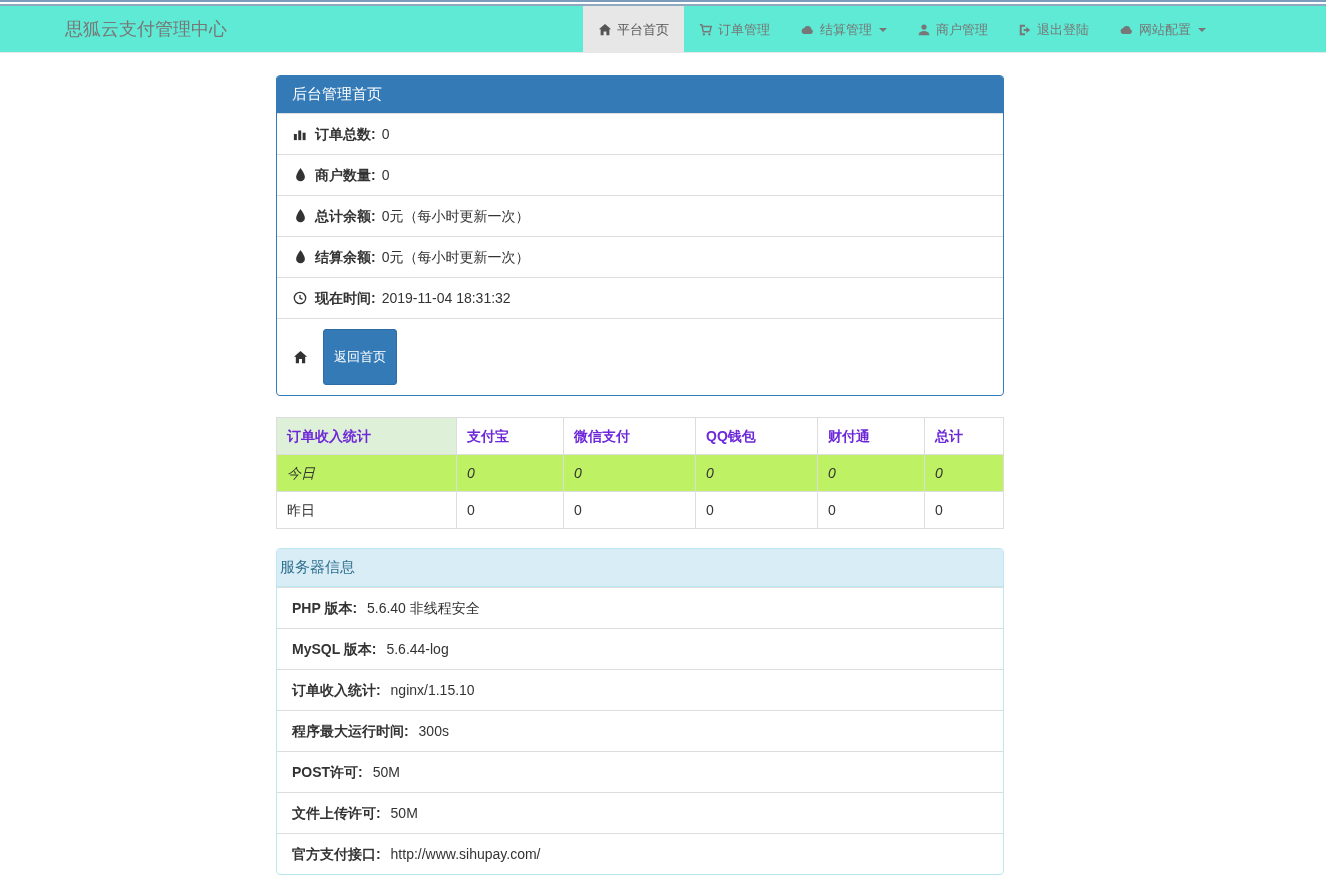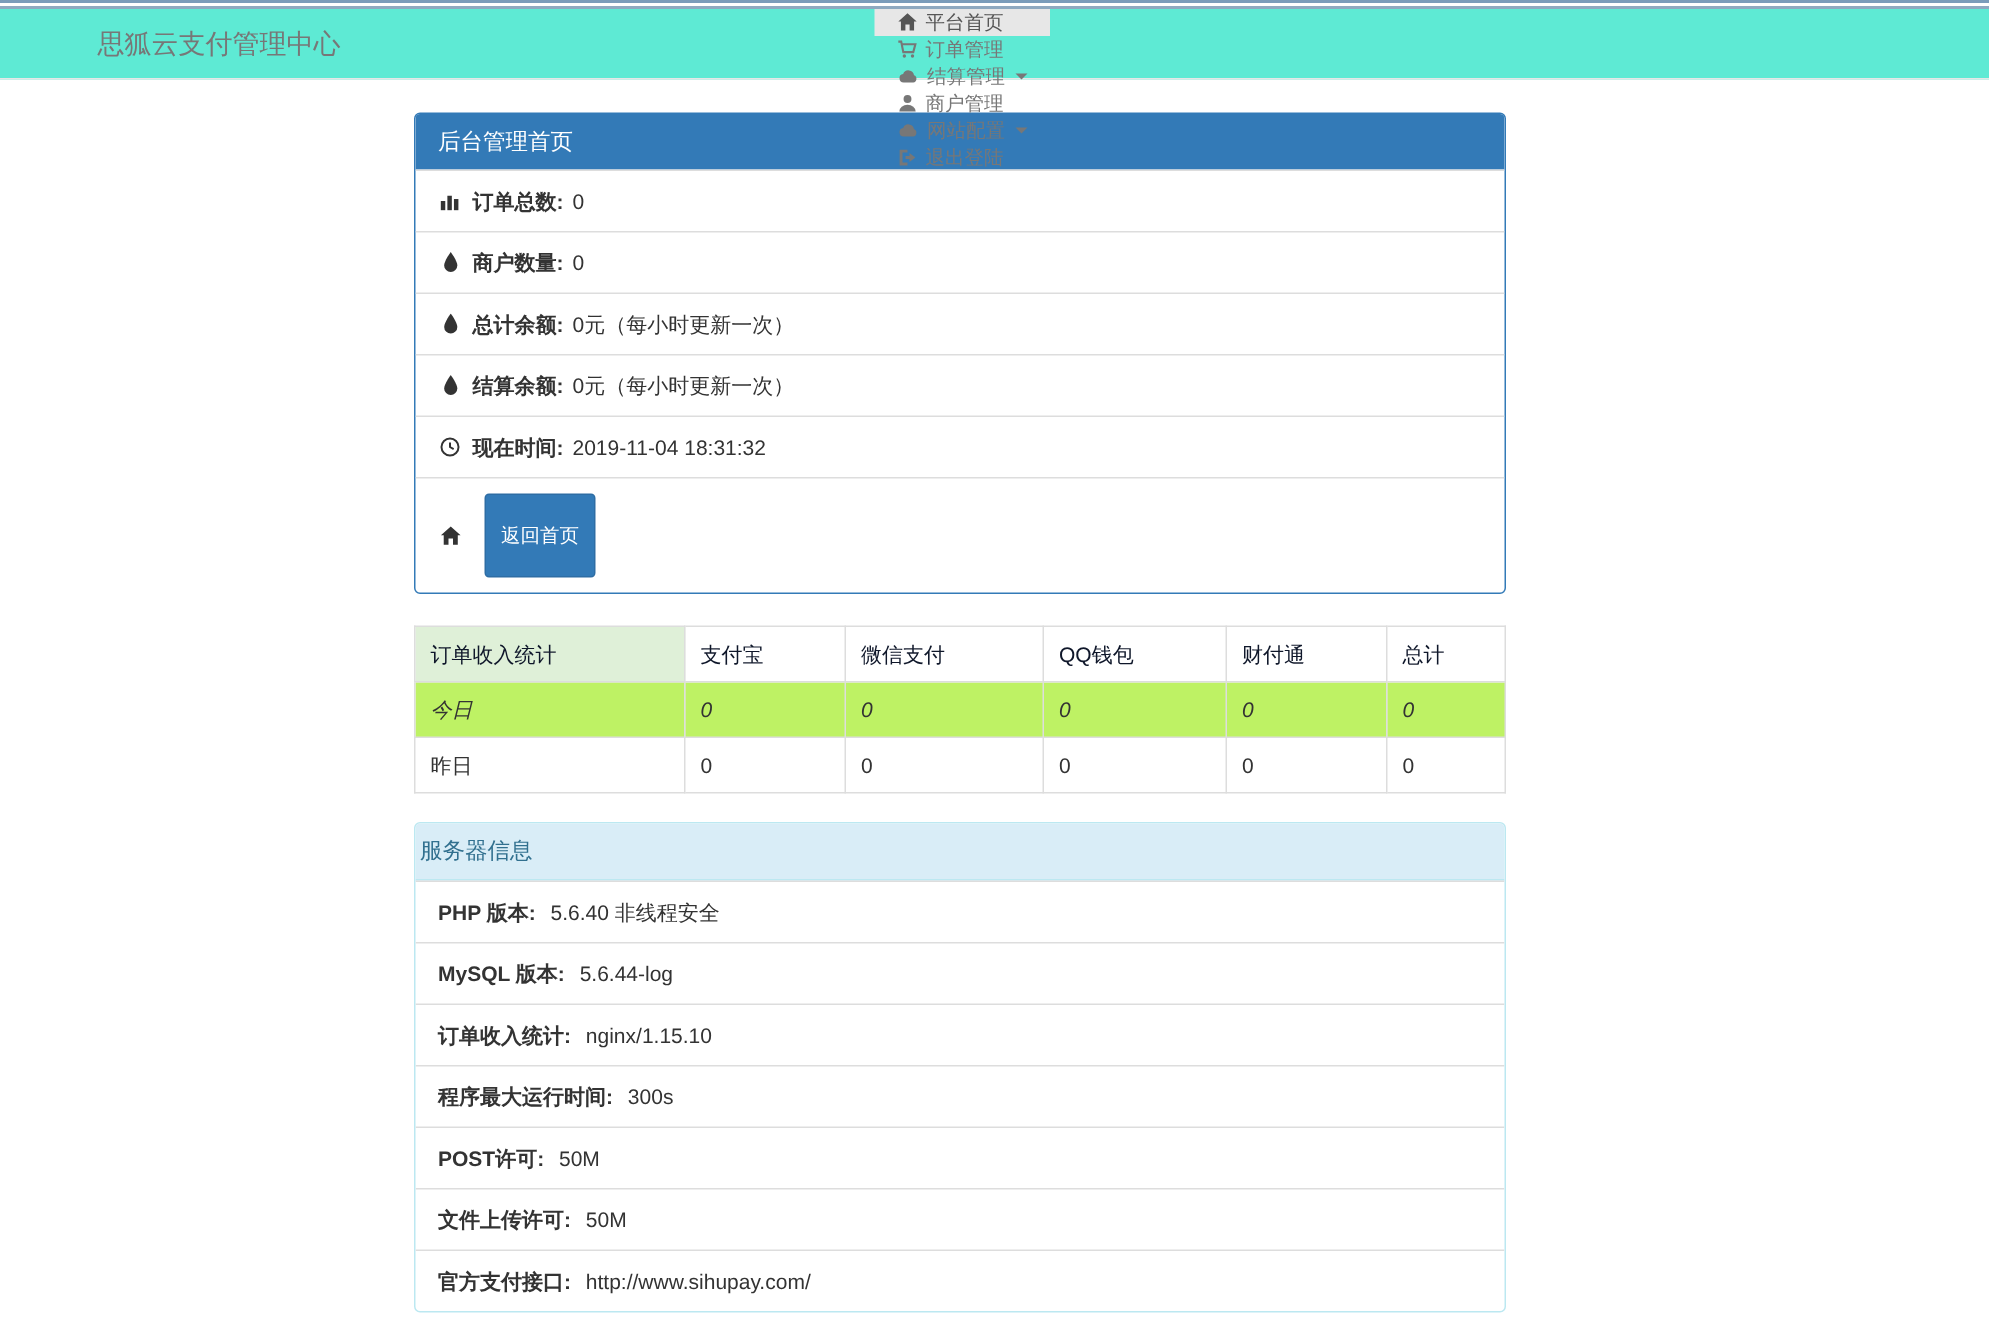--- a/index.html
+++ b/index.html
@@ -8,21 +8,21 @@
   body { overflow:hidden; }
 
   
   .top-strip { height:6px; width:100%;
     background:linear-gradient(to bottom,#7b9cba 0 2px,#ffffff 2px 4px,#8fa9c0 4px 6px); }
 
   
   .navbar { height:47px; background:#5eead4; border-bottom:1px solid #e7e7e7;
     position:relative; width:100%; }
   .brand { position:absolute; left:65px; top:0; line-height:47px; font-size:18px; color:#777; }
-  .nav-menu { position:absolute; left:583px; top:0; height:47px; display:flex;flex-direction:column; }
+  .nav-menu { position:absolute; left:583px; top:0; height:47px; display:flex; }
   .nav-item { display:flex; align-items:center; gap:5px; padding:0 15px; height:47px;
     font-size:13px; color:#777; cursor:pointer; text-decoration:none; white-space:nowrap; }
   .nav-item.active { background:#e7e7e7; color:#555; }
   .nav-item svg { display:block; }
   .caret { width:0; height:0; border-left:4px solid transparent; border-right:4px solid transparent;
     border-top:4px solid currentColor; margin-left:2px; }
 
   
   .main { width:728px; margin-left:276px; }
 
@@ -37,21 +37,21 @@
   .stat-row b { margin-right:6px; }
   .btn-primary { background:#337ab7; border:1px solid #2e6da4; color:#fff; font-size:13px;
     padding:18px 10px; border-radius:3px; cursor:pointer; margin-left:8px;
     font-family:inherit; }
 
   
   .income-table { border-collapse:collapse; width:728px; margin-top:21px; font-size:14px;
     border:1px solid #ddd; }
   .income-table th, .income-table td { border:1px solid #ddd; padding:8px 10px; text-align:left;
     line-height:20px; }
-  .income-table th { font-weight:normal; color:#0f172a; background:#fff; }
+  .income-table th { font-weight:bold; color:#6d28d9; background:#fff; }
   .income-table th.green { background:#dff0d8; }
   .income-table tr.striped td { background:#bef264;font-style:italic; }
 
   
   .panel-info { border:1px solid #bce8f1; border-radius:4px; margin-top:19px; overflow:hidden;
     background:#fff; }
   .panel-heading-info { background:#d9edf7; color:#31708f; padding:9px 3px; font-size:15px;
     border-bottom:1px solid #bce8f1; }
   .srv-row { padding:10px 15px; border-top:1px solid #ddd; font-size:14px; line-height:20px; }
   .srv-row:first-of-type { border-top:none; }
@@ -96,35 +96,35 @@
       <span>
           <svg width="14" height="14" viewBox="0 0 16 16" fill="currentColor">
             <circle cx="8" cy="4.6" r="3"></circle>
             <path d="M1.8 14 a6.2 5 0 0 1 12.4 0 Z"></path>
           </svg>
         </span>
       <span>商户管理</span>
     </a>
     <a class="nav-item">
       <span>
-          <svg width="15" height="14" viewBox="0 0 16 16" fill="currentColor">
-            <path d="M4.5 12.5 a3.2 3.2 0 0 1-.4-6.37 A4.3 4.3 0 0 1 12.4 7.1 a2.8 2.8 0 0 1-.6 5.4 Z"></path>
-          </svg>
-        </span>
-      <span>网站配置</span>
-      <span class="caret"></span>
-    </a>
-    <a class="nav-item">
-      <span>
           <svg width="14" height="14" viewBox="0 0 16 16" fill="currentColor">
             <path d="M2 2 h6 v2.2 H4.2 v7.6 H8 V14 H2 Z"></path>
             <path d="M9.5 4.5 L14 8 L9.5 11.5 V9.2 H6.5 V6.8 h3 Z"></path>
           </svg>
         </span>
       <span>退出登陆</span>
+    </a>
+    <a class="nav-item">
+      <span>
+          <svg width="15" height="14" viewBox="0 0 16 16" fill="currentColor">
+            <path d="M4.5 12.5 a3.2 3.2 0 0 1-.4-6.37 A4.3 4.3 0 0 1 12.4 7.1 a2.8 2.8 0 0 1-.6 5.4 Z"></path>
+          </svg>
+        </span>
+      <span>网站配置</span>
+      <span class="caret"></span>
     </a>
   </nav>
 </div>
 
 <div class="main">
 
   <div class="panel">
     <div class="panel-heading-primary">后台管理首页</div>
 
     <div class="stat-row">

